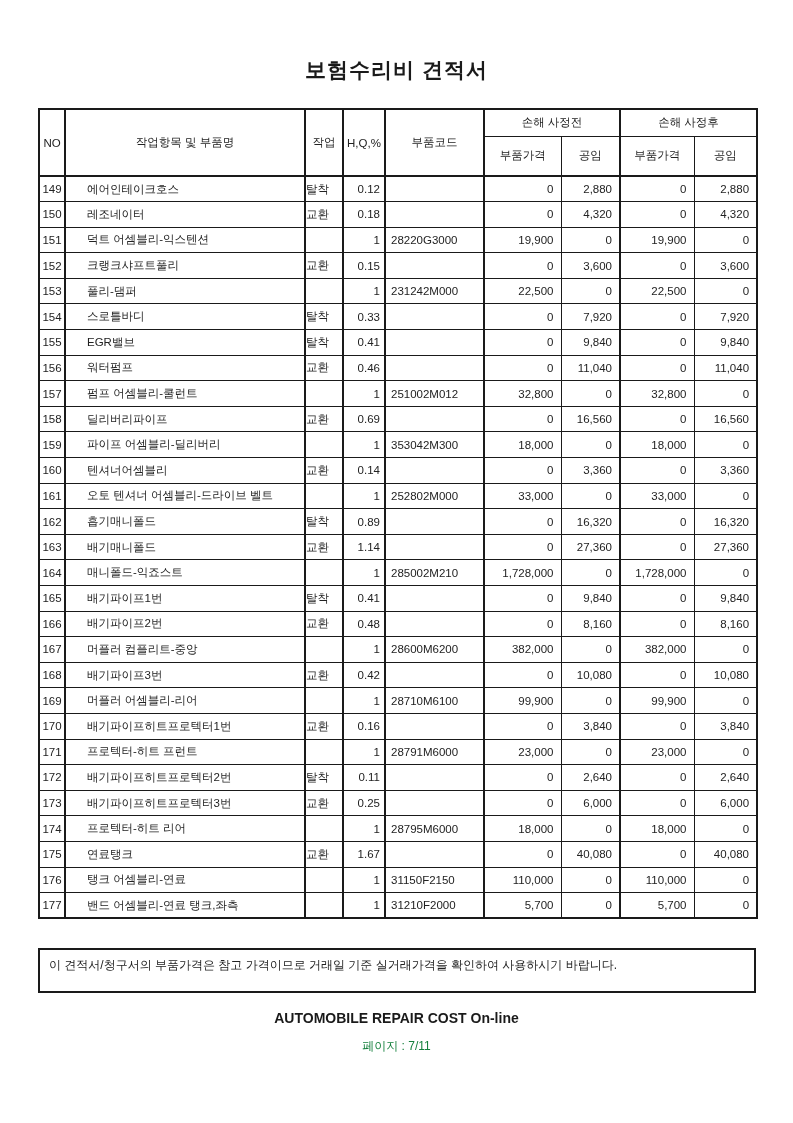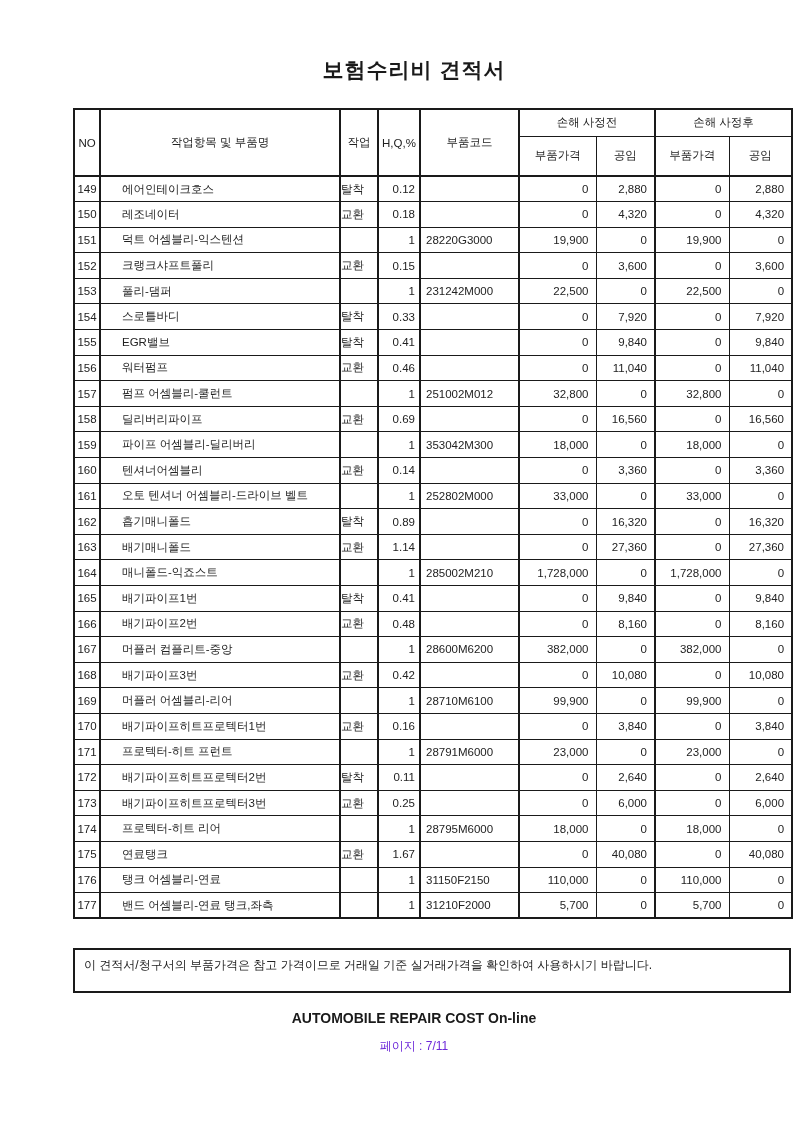--- a/index.html
+++ b/index.html
@@ -5,21 +5,20 @@
   * { margin: 0; padding: 0; box-sizing: border-box; }
   html, body { background: #888; }
   .page {
     width: 793px;
     height: 1123px;
     margin: 0 auto;
     background: #ffffff;
     position: relative;
     font-family: "Liberation Sans", "DejaVu Sans", sans-serif;
     color: #222222;
-    padding-left: 35px;
   }
   .title {
     text-align: center;
     font-size: 21px;
     font-weight: bold;
     letter-spacing: 1px;
     padding-top: 56px;
     color: #1a1a1a;
   }
   table.estimate {
@@ -67,21 +66,21 @@
     margin-top: 17px;
     text-align: center;
     font-size: 14px;
     font-weight: bold;
     color: #1a1a1a;
   }
   .pageno {
     margin-top: 12px;
     text-align: center;
     font-size: 12px;
-    color: #6d28d9;
+    color: #15803d;
   }
 </style>
 </head>
 <body>
 
 <div class="page">
 
   <div class="title">보험수리비 견적서</div>
 
   <table class="estimate">

